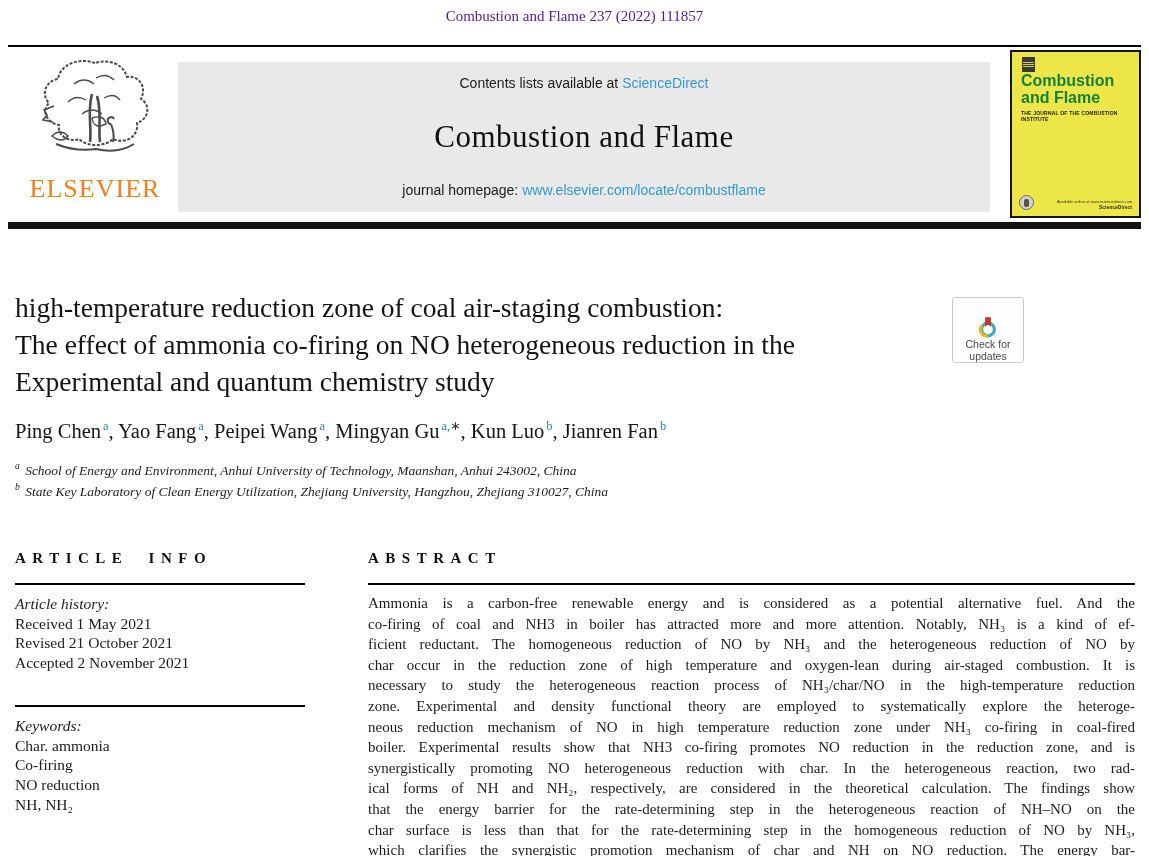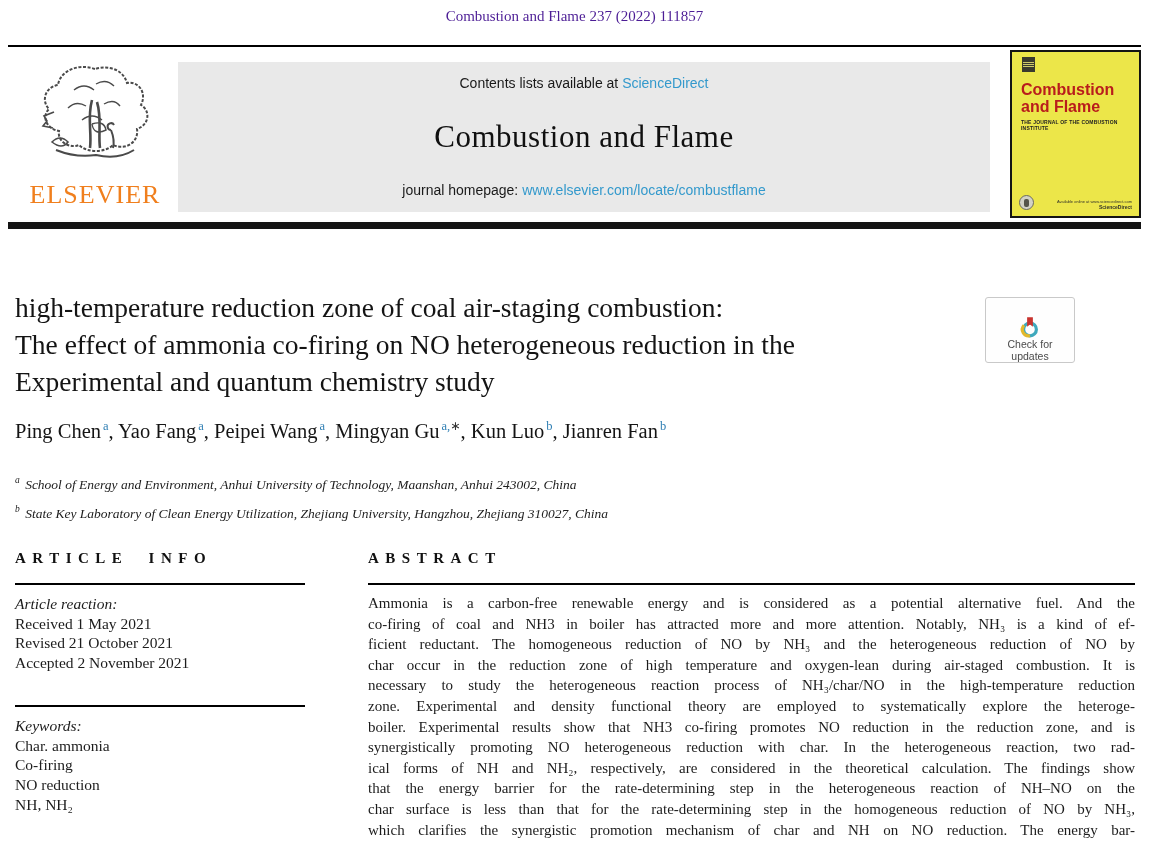--- a/index.html
+++ b/index.html
@@ -10,21 +10,21 @@
   }
 
   
   .citation {
     position:absolute; top:8px; left:0; width:100%;
     text-align:center; font-size:15px; color:#4c1d95;
   }
   .rule-top { position:absolute; top:45px; left:8px; width:1133px; height:2px; background:#000; }
 
   
-  .logo-block { position:absolute; left:14px; top:60px; width:162px; height:152px; text-align:center; }
+  .logo-block { position:absolute; left:14px; top:54px; width:162px; height:152px; text-align:center; }
   .logo-block svg { display:block; margin:0 auto; }
   .elsevier-word {
     font-family:"Liberation Serif", serif; color:#f07f1d;
     font-size:26px; letter-spacing:1px; margin-top:-2px;
   }
 
   
   .banner {
     position:absolute; left:178px; top:62px; width:812px; height:150px;
     background:#e9e9e9; display:flex; flex-direction:column;
@@ -40,21 +40,21 @@
     position:absolute; left:1010px; top:50px; width:131px; height:168px;
     background:#ece649; border:2px solid #141414; padding:5px 9px;
   }
   .cover-minilogo {
     width:13px; height:15px; background:#3a3a2e; margin-left:1px;
     display:flex; flex-direction:column; justify-content:center; gap:1px; padding:1px;
   }
   .cover-minilogo i { display:block; height:1px; background:#cfc96a; }
   .cover-title {
     font-family:"Liberation Sans", sans-serif; font-weight:bold;
-    font-size:16px; line-height:17px; color:#b91c1c; margin-top:9px;
+    font-size:16px; line-height:17px; color:#15803d; margin-top:0;
   }
   .cover-subtitle {
     font-family:"Liberation Sans", sans-serif; font-weight:bold;
     font-size:5px; color:#222; margin-top:4px; letter-spacing:0.2px;
   }
   .cover-footer {
     position:absolute; left:7px; right:7px; bottom:6px;
     display:flex; justify-content:space-between; align-items:flex-end;
   }
   .cover-emblem {
@@ -69,37 +69,37 @@
   .cover-sd .l1 { font-size:4px; }
   .cover-sd .l2 { font-size:5px; font-weight:bold; }
 
   .rule-thick { position:absolute; top:222px; left:8px; width:1133px; height:7px; background:#141414; }
 
   
   .paper-title { position:absolute; left:15px; top:289px; width:985px; font-size:27.5px; line-height:37px; color:#141414; }
 
   
   .check-badge {
-    position:absolute; left:985px; top:297px; width:90px; height:66px;
+    position:absolute; left:952px; top:297px; width:72px; height:66px;
     border:1px solid #c9c9c9; border-radius:3px; background:#fefefe;
     display:flex; flex-direction:column; align-items:center; padding-top:18px; cursor:pointer;
   }
   .check-text {
     font-family:"Liberation Sans", sans-serif; font-size:10.5px; line-height:11.5px;
     color:#4a4a4a; text-align:center;
   }
 
   
   .authors { position:absolute; left:15px; top:418px; width:1000px; font-size:20.5px; color:#141414; }
   .authors sup { font-size:12.5px; }
   .sup-blue { color:#2e7eb3; margin-left:2px; }
   .sup-dark { color:#333; }
 
   
-  .affiliations { position:absolute; left:15px; top:468px; width:900px; font-style:italic; font-size:13.5px; line-height:24px; color:#1c1c1c; }
+  .affiliations { position:absolute; left:15px; top:458px; width:900px; font-style:italic; font-size:13.5px; line-height:17px; color:#1c1c1c; }
   .affiliations sup { font-size:9.5px; margin-right:2px; }
 
   
   .col-left  { position:absolute; left:15px;  top:548px; width:290px; }
   .col-right { position:absolute; left:368px; top:548px; width:767px; }
   .sec-head  { font-weight:bold; font-size:15px; letter-spacing:6.5px; word-spacing:10px; line-height:20px; color:#111; }
   .sec-rule  { height:2px; background:#000; margin-top:15px; }
   .info-label { font-style:italic; font-size:15.5px; margin-top:9px; line-height:19.7px; }
   .info-line  { font-size:15.5px; line-height:19.7px; }
   .rule-mid   { height:2px; background:#000; margin-top:32px; }
@@ -183,40 +183,41 @@
 </div>
 
 <div class="affiliations">
   <div><sup>a</sup><span> School of Energy and Environment, Anhui University of Technology, Maanshan, Anhui 243002, China</span></div>
   <div><sup>b</sup><span> State Key Laboratory of Clean Energy Utilization, Zhejiang University, Hangzhou, Zhejiang 310027, China</span></div>
 </div>
 
 <div class="col-left">
   <div class="sec-head">ARTICLE INFO</div>
   <div class="sec-rule"></div>
-  <div class="info-label">Article reaction:</div>
+  <div class="info-label">Article history:</div>
   <div class="info-line">Received 1 May 2021</div>
   <div class="info-line">Revised 21 October 2021</div>
   <div class="info-line">Accepted 2 November 2021</div>
   <div class="rule-mid"></div>
   <div class="info-label">Keywords:</div>
   <div class="info-line">Char. ammonia</div>
   <div class="info-line">Co-firing</div>
   <div class="info-line">NO reduction</div>
   <div class="info-line">NH, NH₂</div>
 </div>
 
 <div class="col-right">
   <div class="sec-head">ABSTRACT</div>
   <div class="sec-rule"></div>
   <div class="abs-line abs-first">Ammonia is a carbon-free renewable energy and is considered as a potential alternative fuel. And the</div>
   <div class="abs-line">co-firing of coal and NH3 in boiler has attracted more and more attention. Notably, NH₃ is a kind of ef-</div>
   <div class="abs-line">ficient reductant. The homogeneous reduction of NO by NH₃ and the heterogeneous reduction of NO by</div>
   <div class="abs-line">char occur in the reduction zone of high temperature and oxygen-lean during air-staged combustion. It is</div>
   <div class="abs-line">necessary to study the heterogeneous reaction process of NH₃/char/NO in the high-temperature reduction</div>
   <div class="abs-line">zone. Experimental and density functional theory are employed to systematically explore the heteroge-</div>
+  <div class="abs-line">neous reduction mechanism of NO in high temperature reduction zone under NH₃ co-firing in coal-fired</div>
   <div class="abs-line">boiler. Experimental results show that NH3 co-firing promotes NO reduction in the reduction zone, and is</div>
   <div class="abs-line">synergistically promoting NO heterogeneous reduction with char. In the heterogeneous reaction, two rad-</div>
   <div class="abs-line">ical forms of NH and NH₂, respectively, are considered in the theoretical calculation. The findings show</div>
   <div class="abs-line">that the energy barrier for the rate-determining step in the heterogeneous reaction of NH–NO on the</div>
   <div class="abs-line">char surface is less than that for the rate-determining step in the homogeneous reduction of NO by NH₃,</div>
   <div class="abs-line">which clarifies the synergistic promotion mechanism of char and NH on NO reduction. The energy bar-</div>
 </div>
 
 </body></html>

